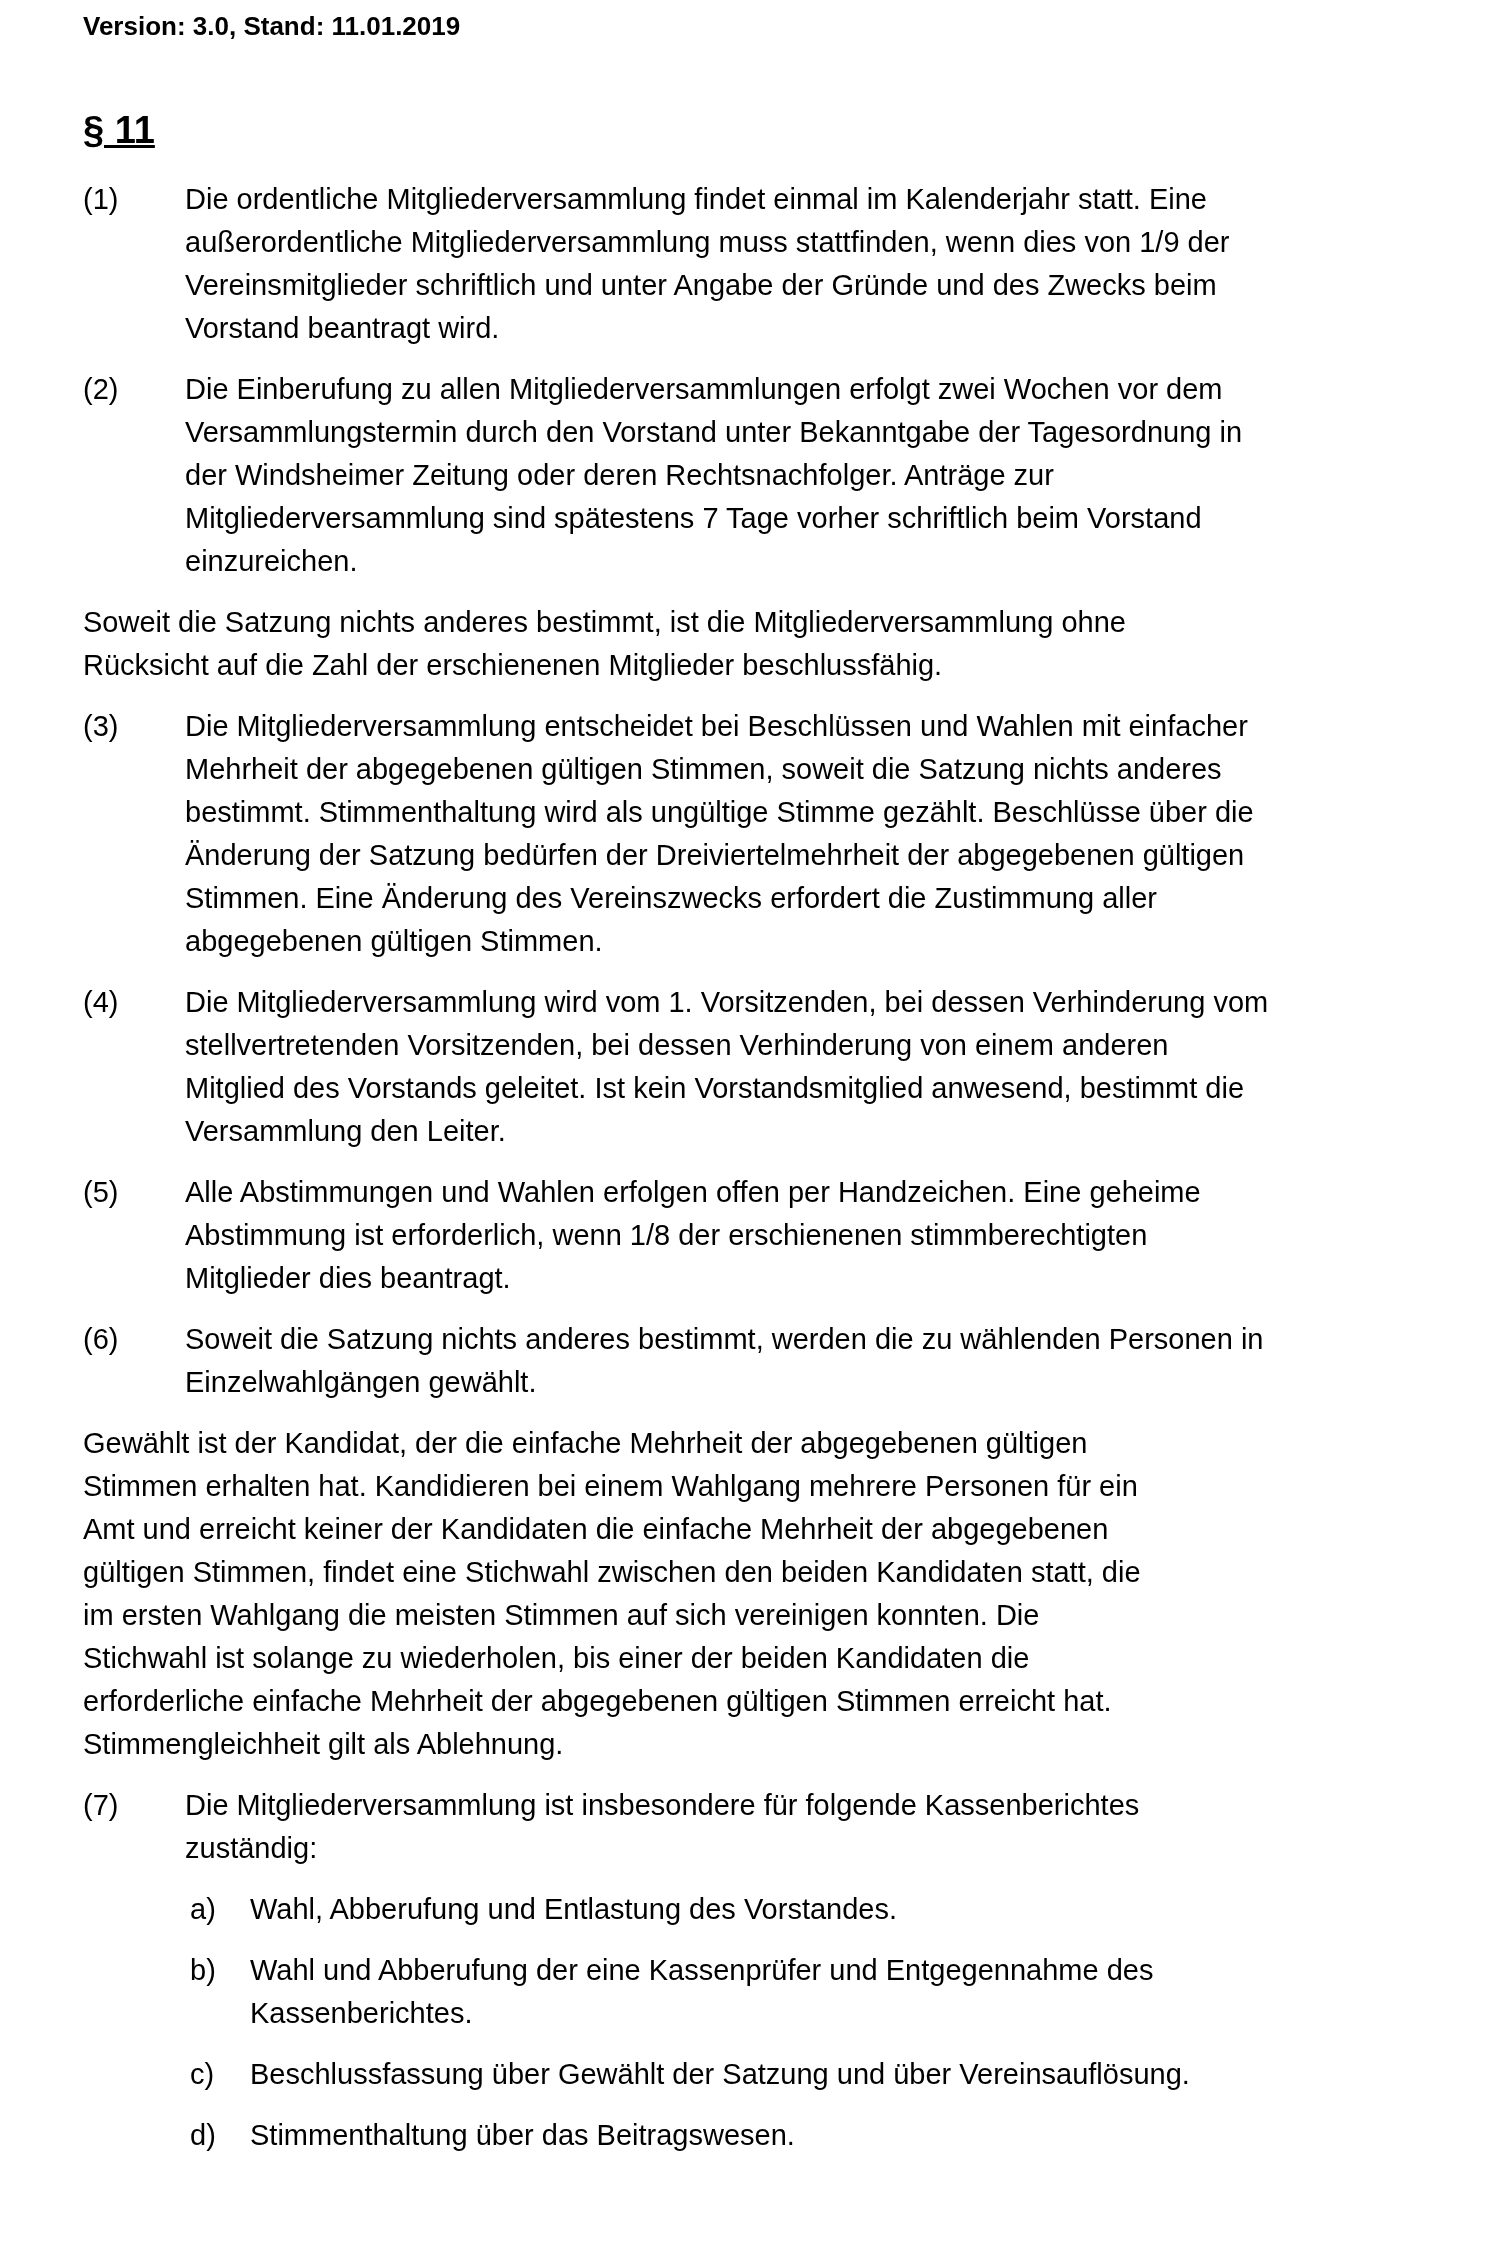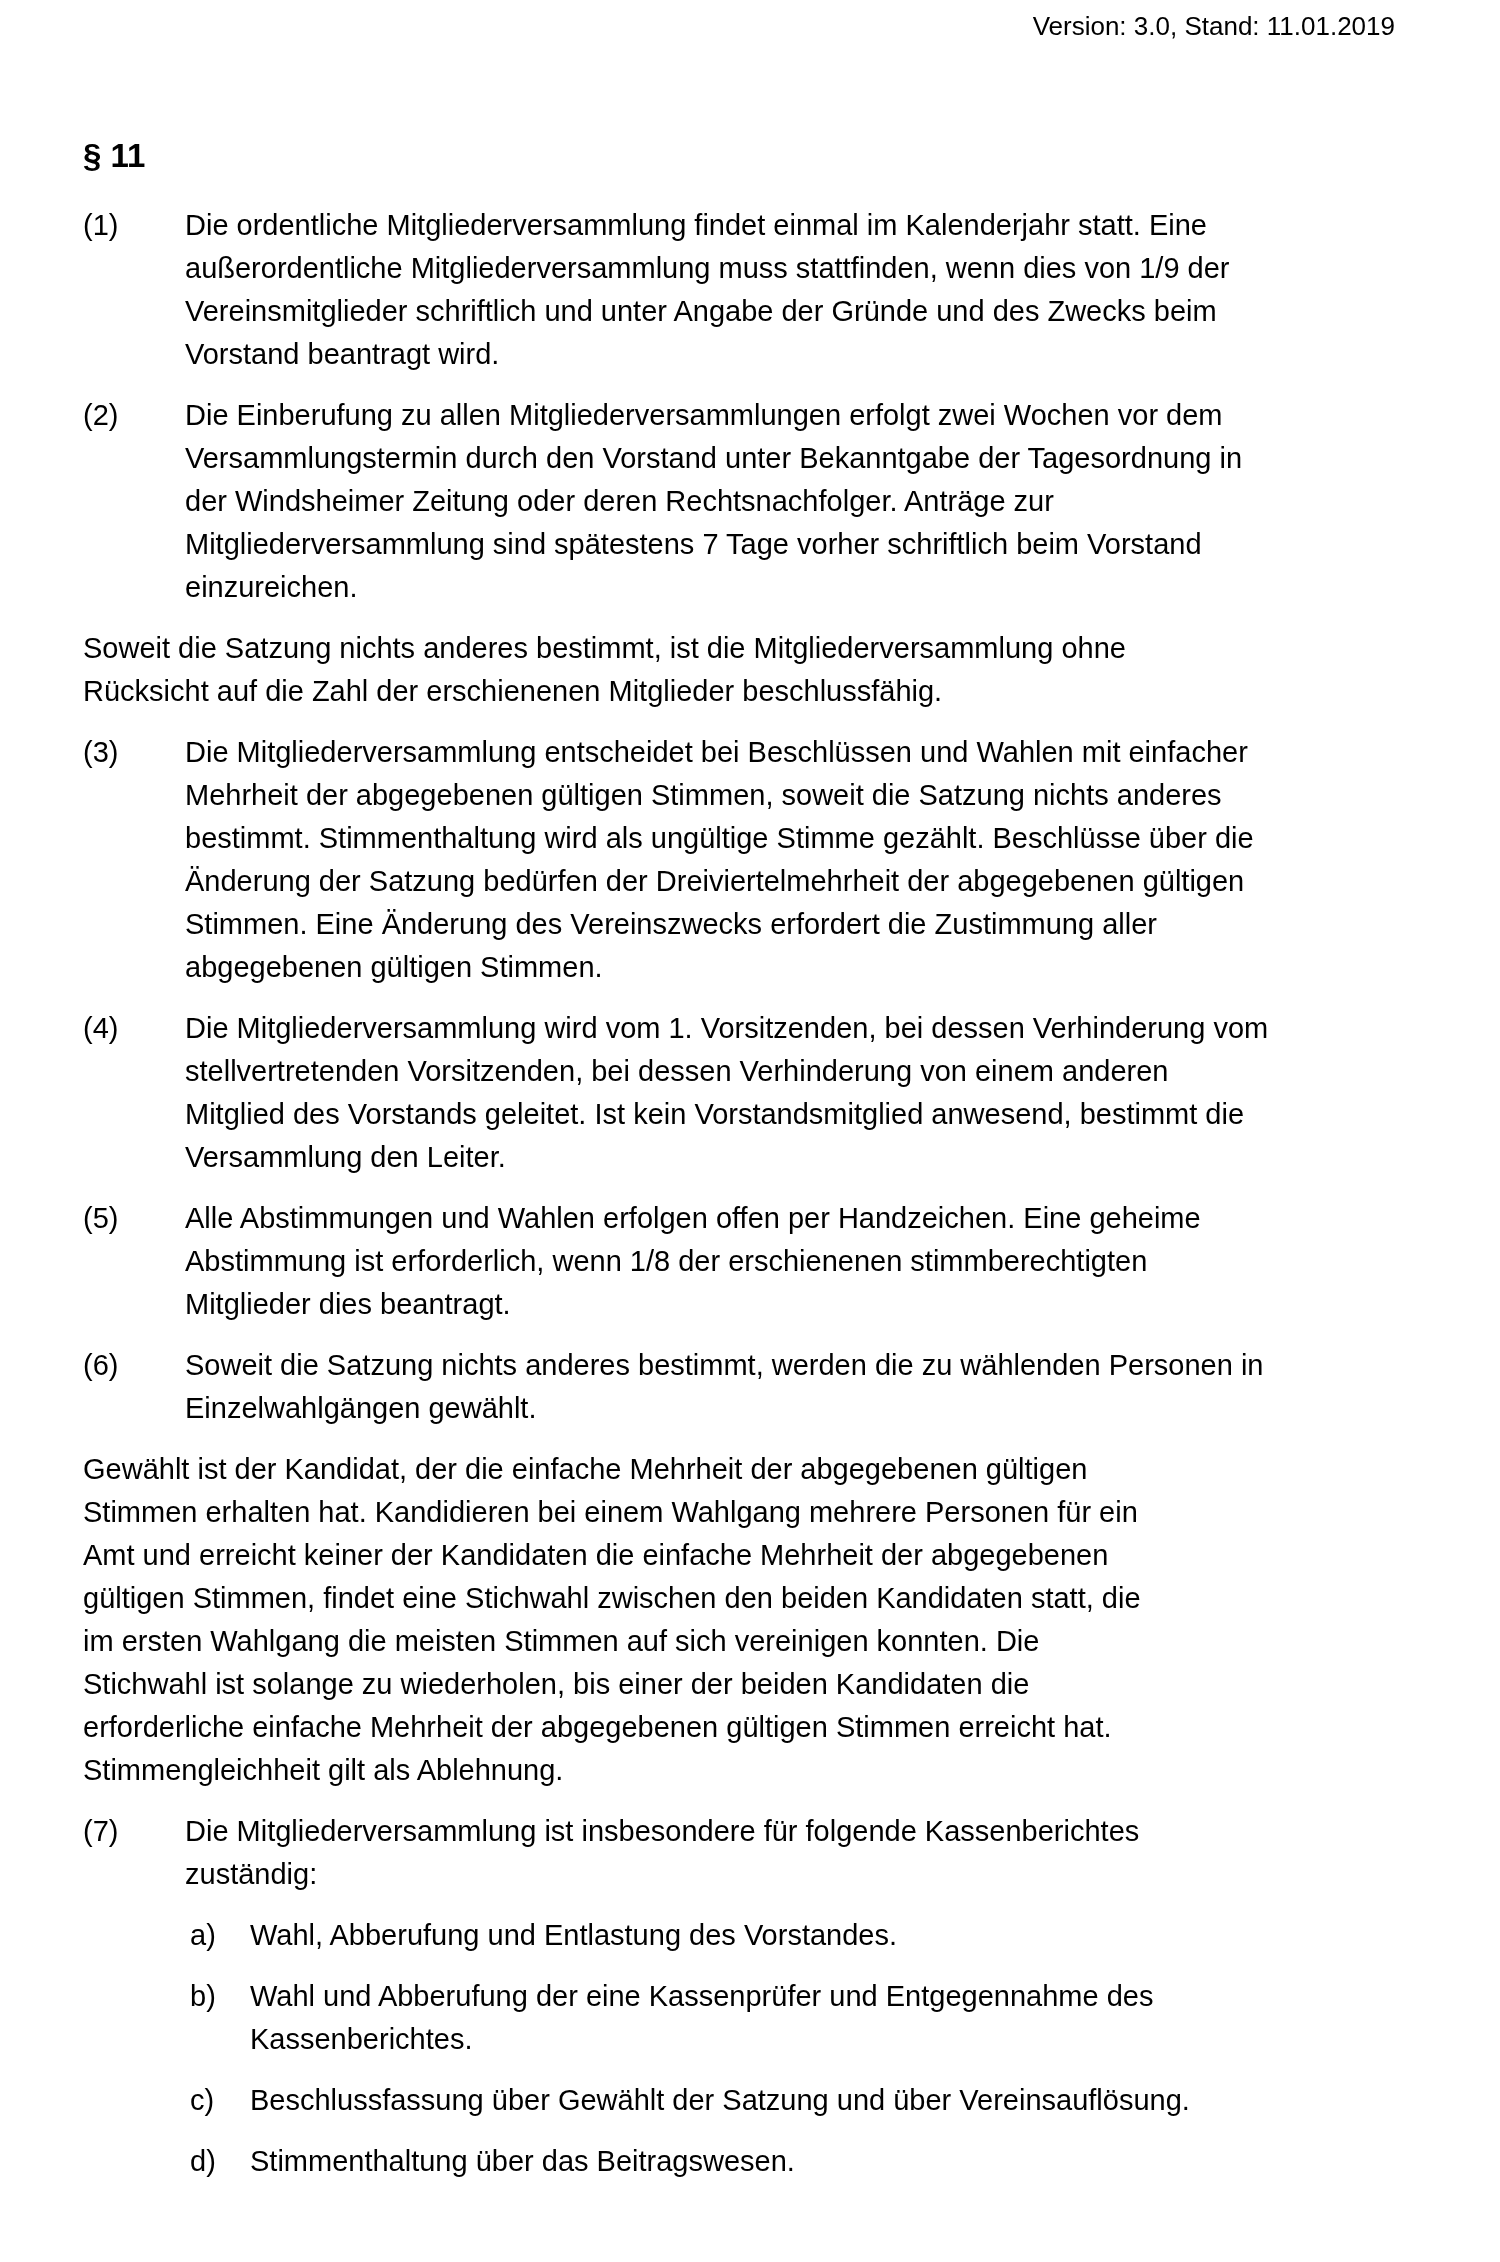--- a/index.html
+++ b/index.html
@@ -14,29 +14,30 @@
     background: #ffffff;
     color: #000000;
     font-family: "Liberation Sans", sans-serif;
     box-sizing: border-box;
     padding: 10px 105px 0 83px;
     overflow: hidden;
   }
   .version-line {
     font-size: 26px;
     line-height: 32px;
-    text-align: right;
-    margin-bottom: 92px;
+    margin-bottom: 66px;
+    font-weight: bold;
   }
   .heading {
     display: flex;
     margin: 0 0 26px 0;
-    font-size: 33px;
+    font-size: 38px;
     line-height: 44px;
     font-weight: bold;
+    text-decoration: underline;
   }
   .heading .h-num {
     flex: 0 0 102px;
   }
   .block {
     display: flex;
     font-size: 29px;
     line-height: 43px;
     margin-bottom: 18px;
   }

